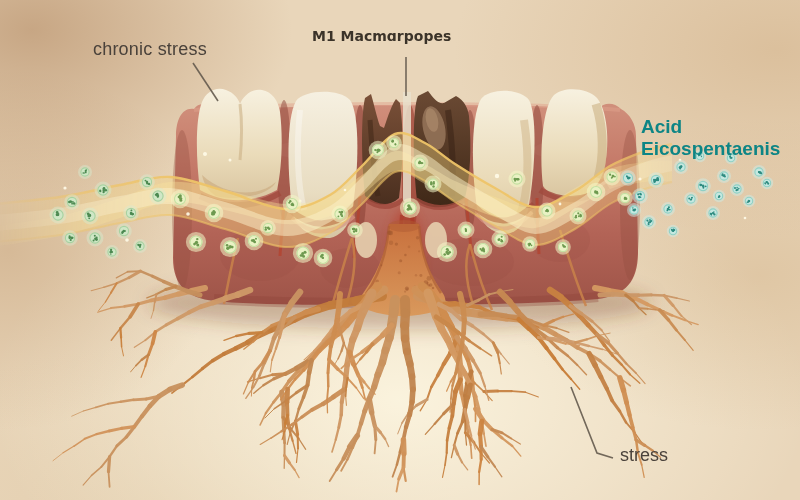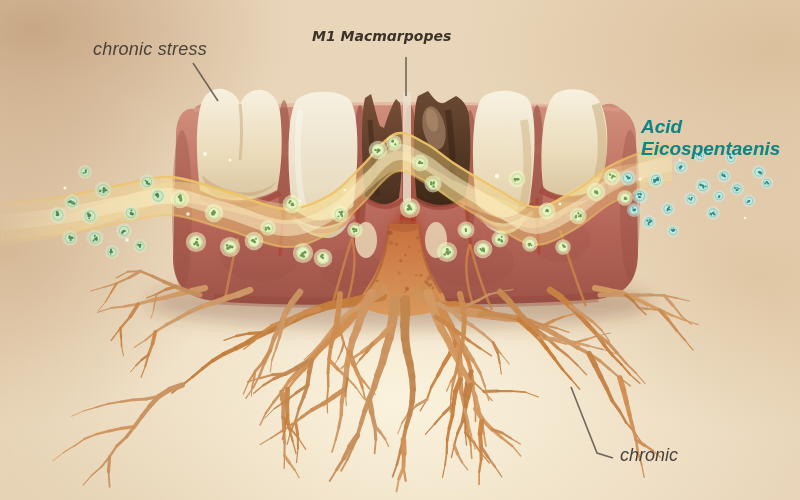--- a/index.html
+++ b/index.html
@@ -10,21 +10,20 @@
   .stage{
     position:relative;width:800px;height:500px;
     background:
       radial-gradient(420px 280px at 4% 6%,  rgba(158,108,66,.45), transparent 62%),
       radial-gradient(360px 300px at 1% 50%, rgba(178,132,86,.35), transparent 60%),
       radial-gradient(520px 300px at 97% 10%,rgba(198,158,112,.40), transparent 62%),
       radial-gradient(440px 260px at 95% 55%,rgba(205,170,124,.35), transparent 60%),
       radial-gradient(620px 380px at 50% 80%,rgba(255,250,230,.80), transparent 66%),
       radial-gradient(500px 260px at 20% 100%,rgba(215,190,150,.30), transparent 60%),
       #e9d6ba;
-    font-style: italic;
   }
   svg{position:absolute;left:0;top:0;}
   .label{position:absolute;color:#4a423b;}
   .label-chronic{left:93px;top:39px;font-size:18px;letter-spacing:.2px;}
   .label-title{left:312px;top:28px;width:185px;text-align:left;font-size:14px;font-weight:600;color:#3b3329;font-family:"DejaVu Sans",sans-serif;}
   .label-eicos{left:641px;top:116px;font-size:19px;font-weight:700;color:#0d8585;line-height:22px;}
   .label-eicos span{display:block;}
   .label-stress{left:620px;top:445px;font-size:18px;}
 </style>
 </head>
@@ -1344,14 +1343,14 @@
       <path d="M571,387 L597,453 L613,458"></path>
     </g>
   </svg>
 
   <div class="label label-chronic" style="color: rgb(74, 66, 59);">chronic stress</div>
   <div class="label label-title" style="color: rgb(59, 51, 41);">M1 Macmɑrpopes</div>
   <div class="label label-eicos" style="color: rgb(13, 133, 133);">
     <span>Acid</span>
     <span>Eicospentaenis</span>
   </div>
-  <div class="label label-stress" style="color: rgb(74, 66, 59);">chronic</div>
+  <div class="label label-stress" style="color: rgb(74, 66, 59);">stress</div>
 </div>
 
 </body></html>

